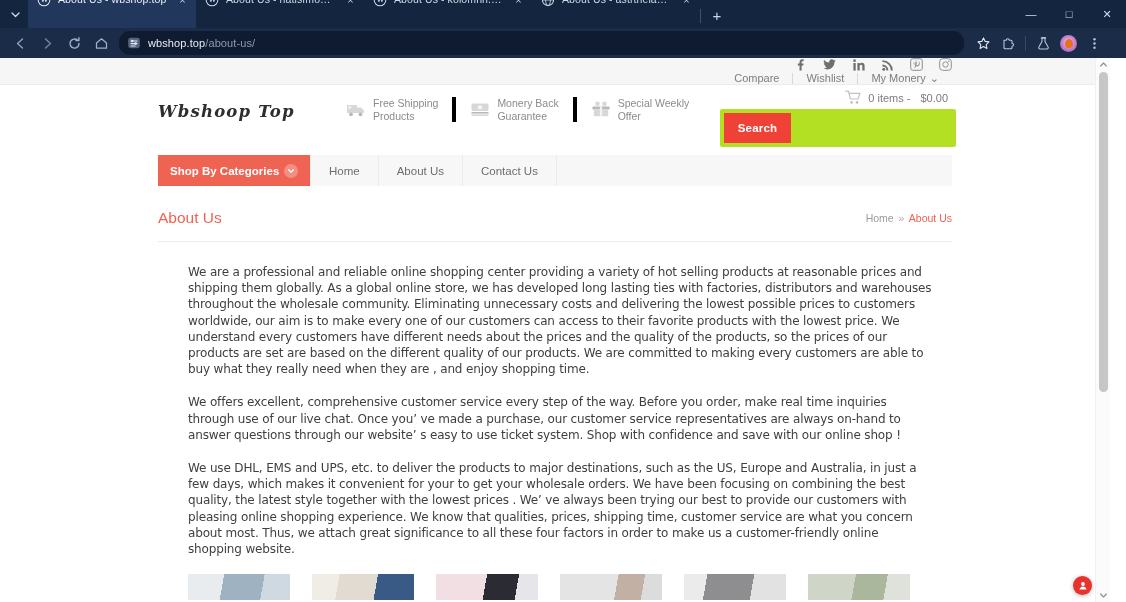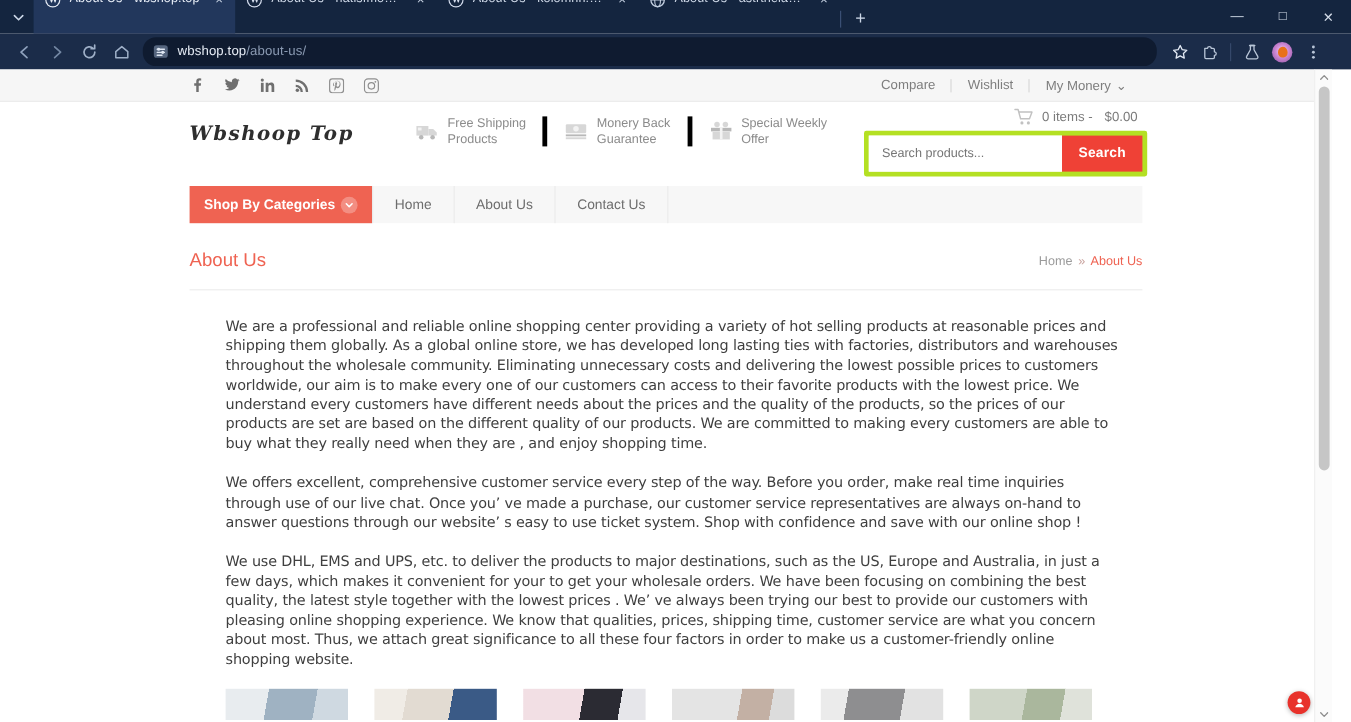--- a/index.html
+++ b/index.html
@@ -110,21 +110,21 @@
   }
   .page { width: 1110px; height: 544px; position: relative; background:#fff; }
 
   
   .utilbar {
     height: 27px; background: #f6f6f6; border-bottom: 1px solid #ececec;
     display: flex; align-items: center;
   }
   .util-inner {
     width: 794px; margin: 16px auto; display: flex;
-    align-items: center; justify-content: space-between;
+    align-items: flex-end; justify-content: space-between; flex-direction: column;
   }
   .socials { display: flex; align-items: center; gap: 16px; }
   .soc {
     color: #6f6f6f; font-size: 11.5px; line-height: 1;
     display: flex; align-items: center; justify-content: center;
     width: 13px; height: 14px;
   }
   .util-links {
     display: flex; align-items: center; gap: 0; font-size: 11px; color: #7d7d7d;
   }
@@ -494,21 +494,20 @@
                   <path d="M.8 1.2h2.6l2.1 7.8h7.4l2.1-5.6H4.4" stroke="#8f8f8f" stroke-width="1.2" fill="none" stroke-linejoin="round" stroke-linecap="round"></path>
                   <circle cx="6.6" cy="12.4" r="1.3" fill="#8f8f8f"></circle>
                   <circle cx="12" cy="12.4" r="1.3" fill="#8f8f8f"></circle>
                 </svg>
             </span>
             <span>0 items -</span>
             <span style="padding-left:4px;">$0.00</span>
           </div>
 
           <div class="searchwrap">
-            <input class="search-field" type="text" placeholder="Search products..." style="">
             <button class="search-btn">Search</button>
           </div>
         </div>
       </div>
 
       <div class="navbar">
         <div class="nav-inner">
           <div class="cat-btn">
             <span>Shop By Categories</span>
             <span class="cat-chev">

